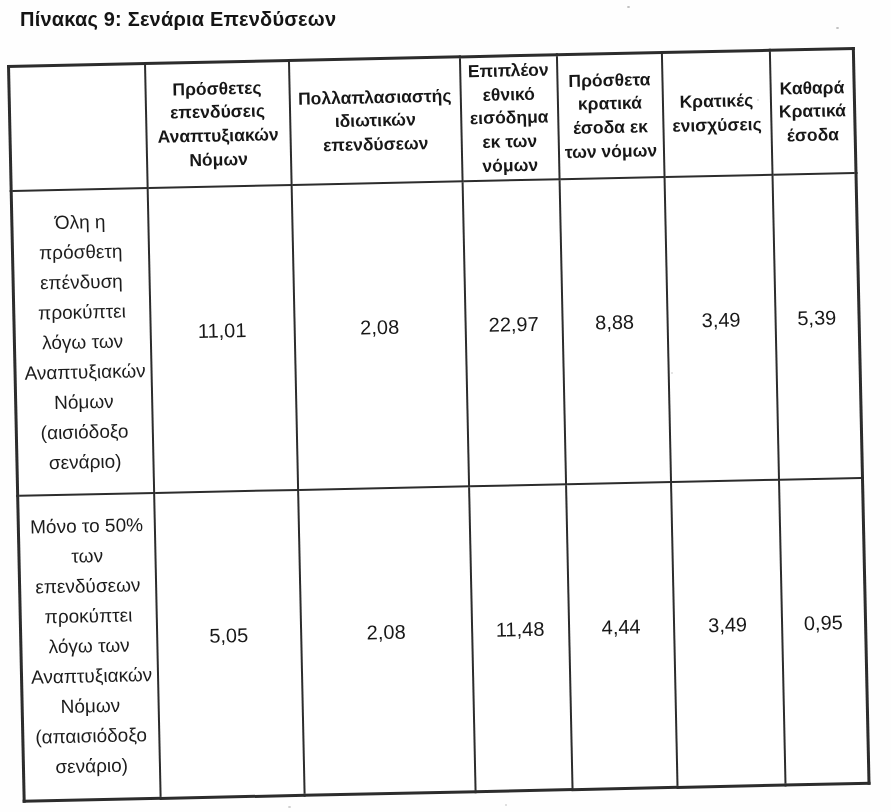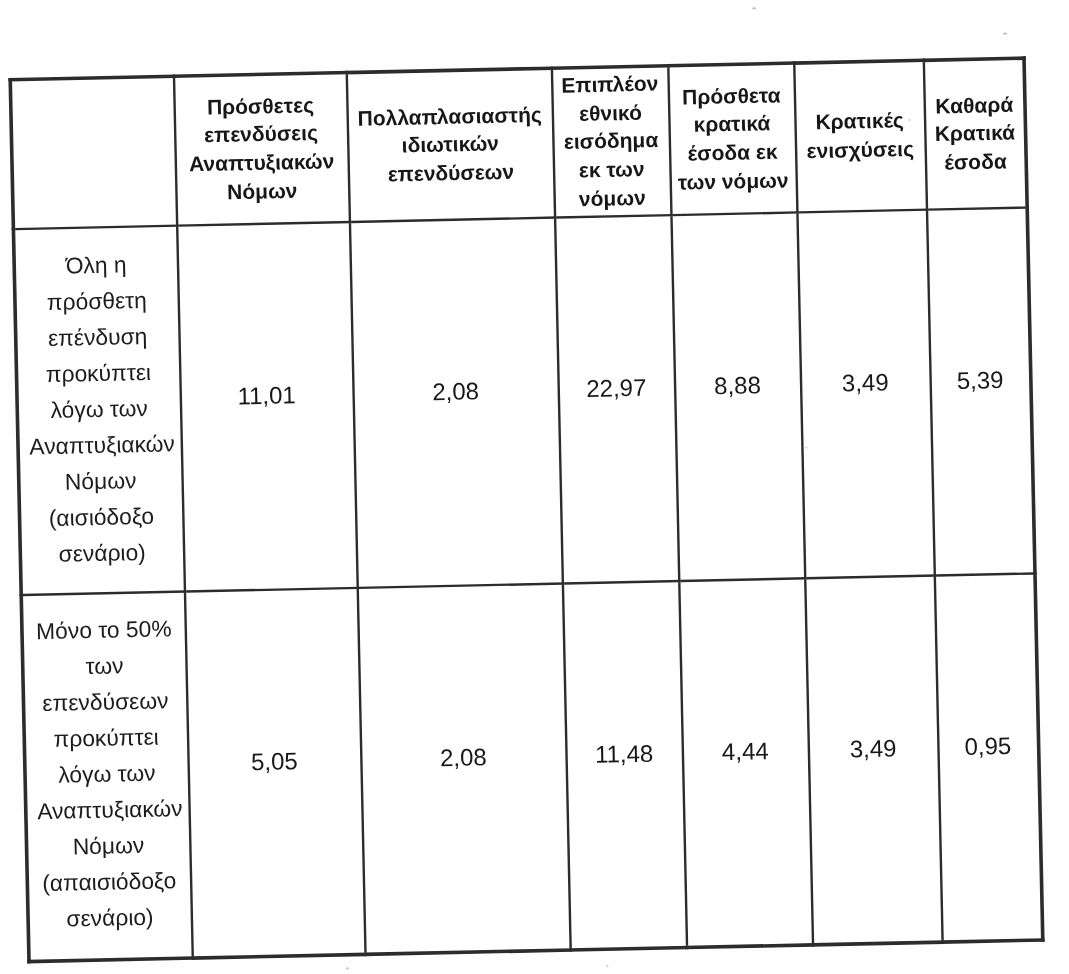--- a/index.html
+++ b/index.html
@@ -76,20 +76,21 @@
   .speck.s3 { left: 757px; top: 99px; width: 2px; height: 2px; opacity: .35; }
   .speck.s4 { left: 288px; top: 806px; width: 3px; height: 2px; opacity: .4; }
   .speck.s5 { left: 505px; top: 804px; width: 2px; height: 2px; opacity: .35; }
   .speck.s6 { left: 671px; top: 372px; width: 2px; height: 2px; opacity: .3; }
 </style>
 </head>
 <body>
 
 <div class="page">
 
+  <h1 class="doc-title">Πίνακας 9: Σενάρια Επενδύσεων</h1>
 
   <table class="scan-table">
     <colgroup>
       <col style="width:136px">
       <col style="width:144px">
       <col style="width:171px">
       <col style="width:97px">
       <col style="width:105px">
       <col style="width:108px">
       <col style="width:84px">

